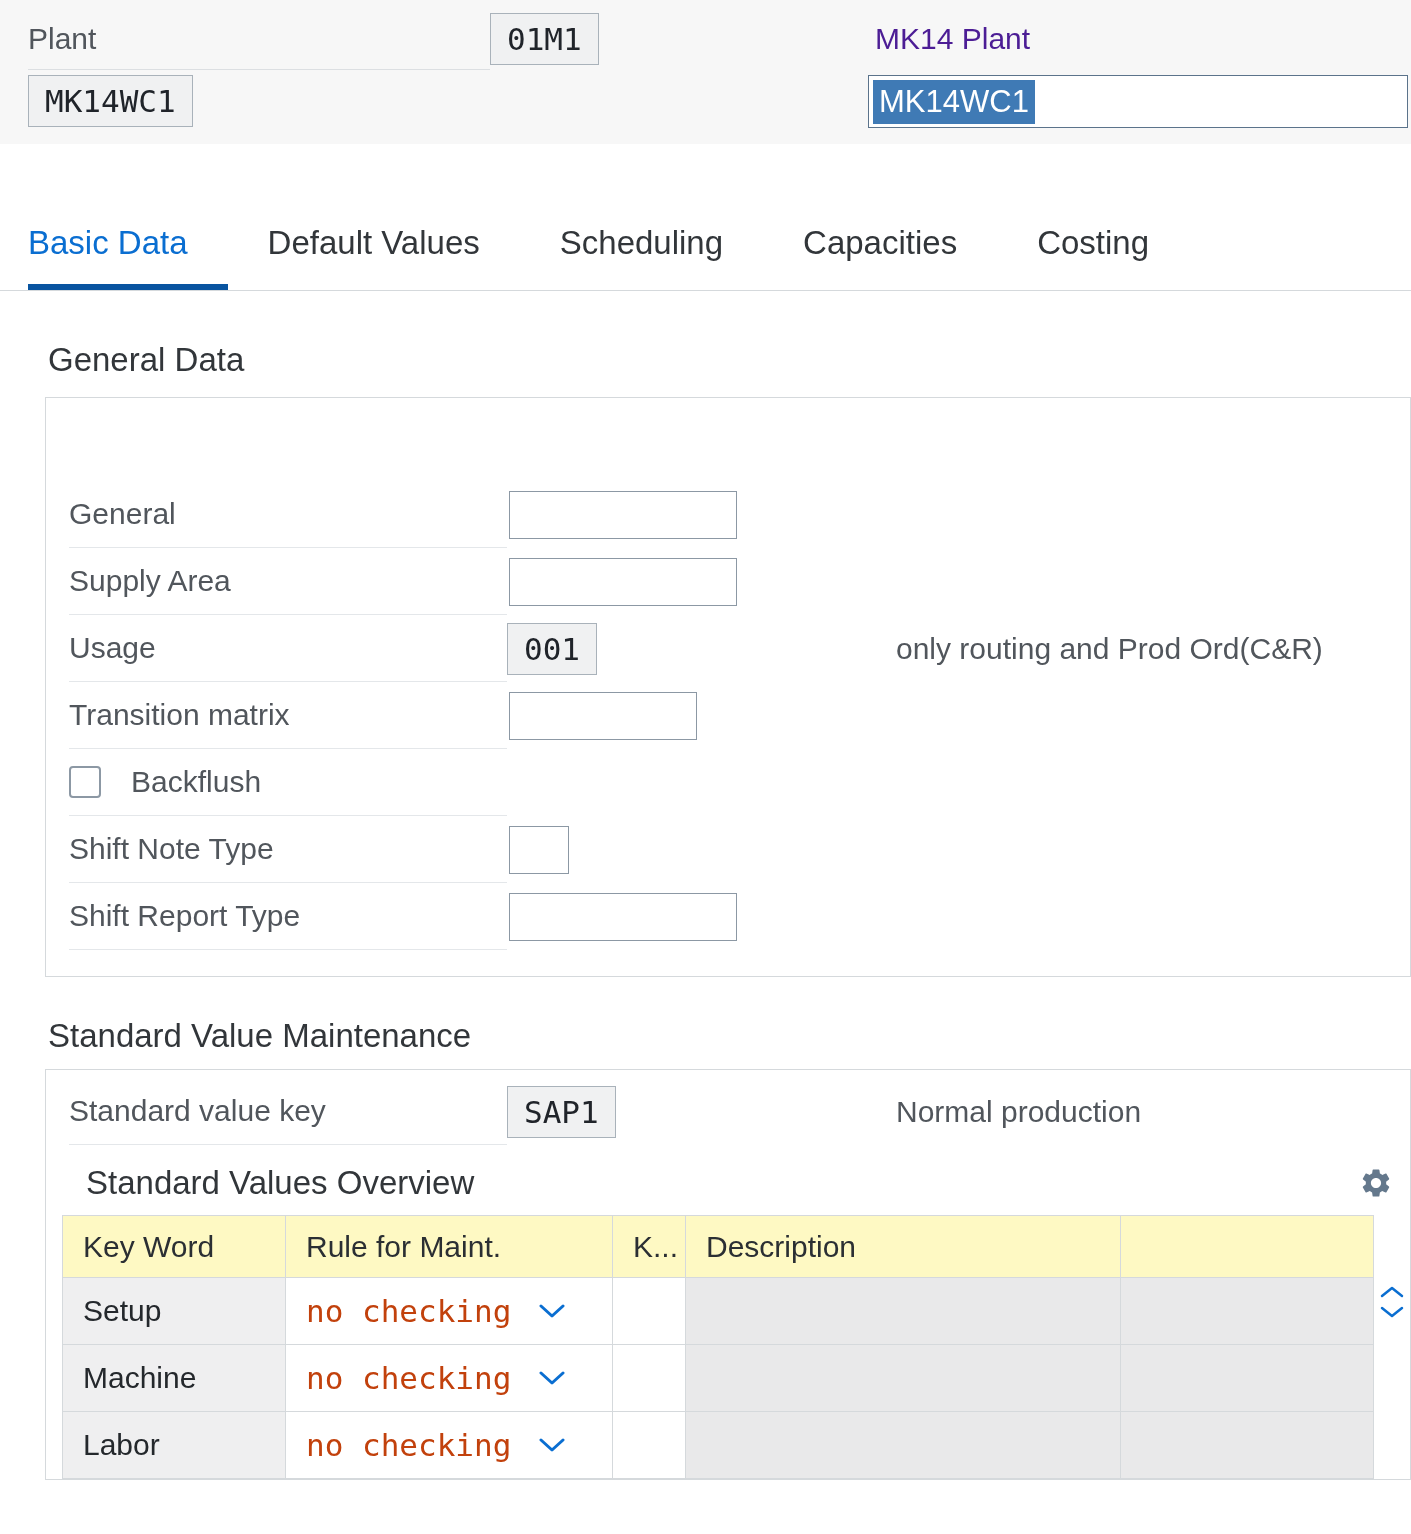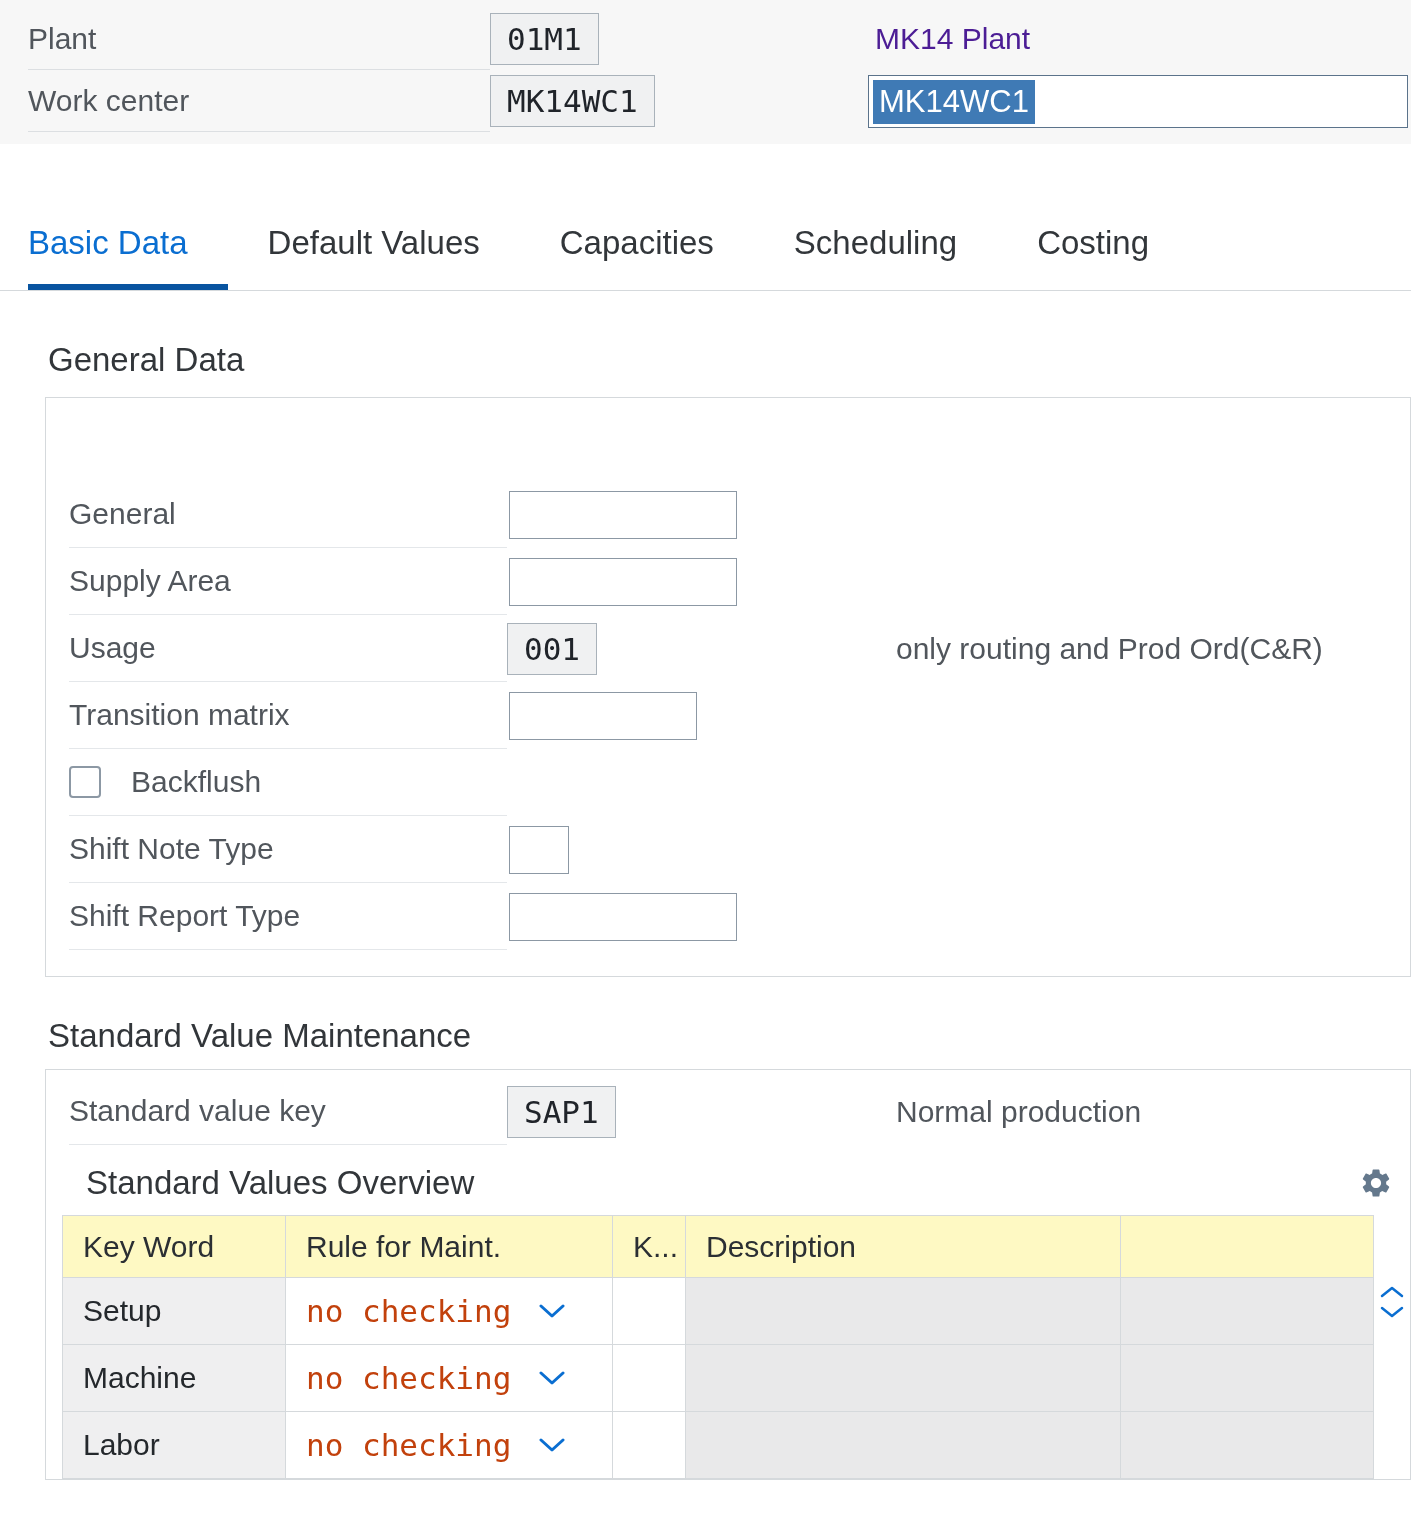--- a/index.html
+++ b/index.html
@@ -80,33 +80,32 @@
 
 <div class="page">
 
   <div class="top-header">
     <div class="hrow">
       <span class="hlabel">Plant</span>
       <span class="display-field">01M1</span>
       <span class="hdesc">MK14 Plant</span>
     </div>
     <div class="hrow">
-      <span class="hlabel">Work center</span>
       <span class="display-field">MK14WC1</span>
       <div class="hinput">
         <span class="sel">MK14WC1</span>
       </div>
     </div>
   </div>
 
   <div class="tabbar">
     <div class="tab active">Basic Data</div>
     <div class="tab">Default Values</div>
+    <div class="tab">Scheduling</div>
     <div class="tab">Capacities</div>
-    <div class="tab">Scheduling</div>
     <div class="tab">Costing</div>
   </div>
 
   <h2 class="section">General Data</h2>
 
   <div class="groupbox">
     <div class="frow spacer"></div>
     <div class="frow">
       <span class="flabel">General</span>
       <div class="edit-field w228"></div>

